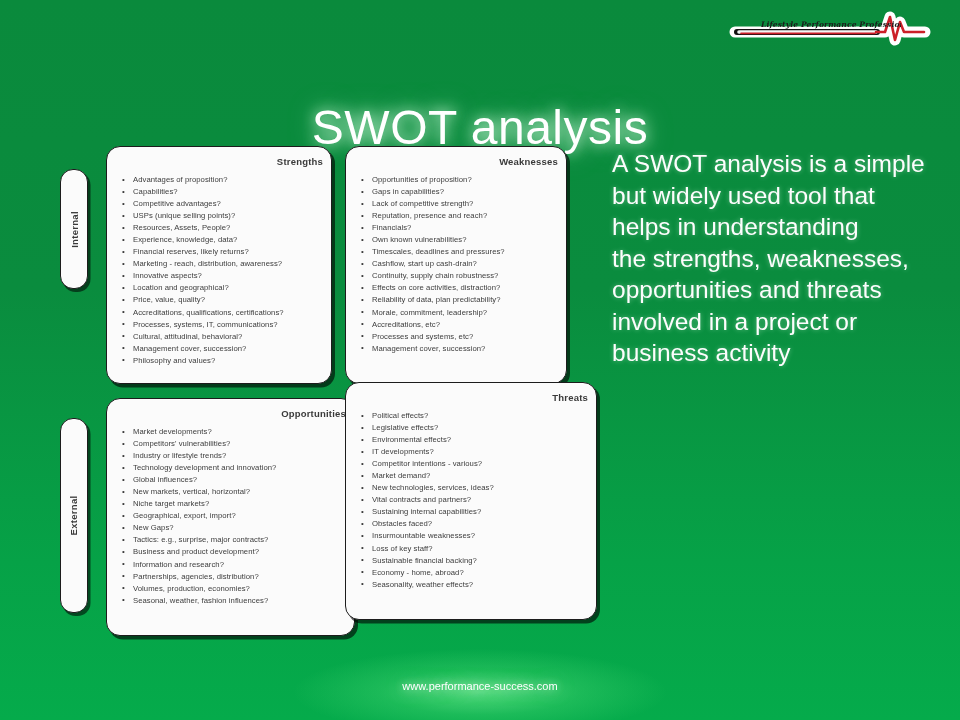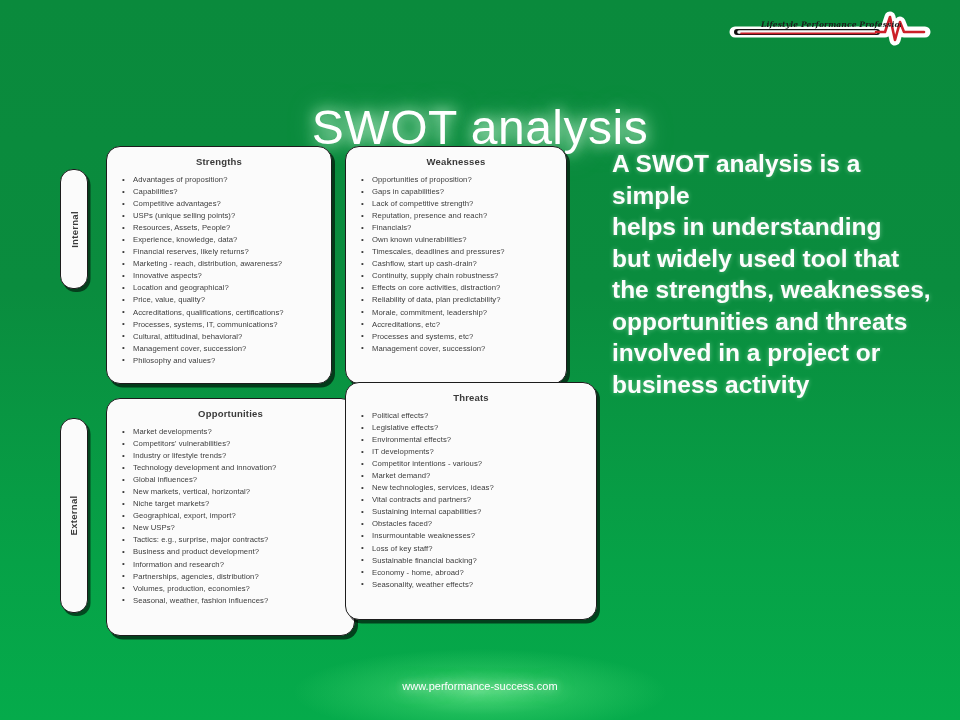--- a/index.html
+++ b/index.html
@@ -92,21 +92,21 @@
     box-shadow: 3px 3.5px 0 rgba(0,0,0,0.6);
     padding: 9px 8px 8px 8px;
     overflow: hidden;
   }
   #card-strengths     { left: 106px; top: 146px; width: 226px; height: 238px; }
   #card-weaknesses    { left: 345px; top: 146px; width: 222px; height: 238px; }
   #card-opportunities { left: 106px; top: 398px; width: 249px; height: 238px; }
   #card-threats       { left: 345px; top: 382px; width: 252px; height: 238px; }
 
   .card-title {
-    text-align: center;
+    text-align: right;
     font-size: 9.5px;
     font-weight: bold;
     color: #3a3a3a;
     margin-bottom: 7px;
     letter-spacing: 0.2px;
   }
   .card ul {
     list-style: none;
     margin: 0;
     padding: 0 2px 0 18px;
@@ -130,21 +130,21 @@
 
   
   #description {
     position: absolute;
     left: 612px;
     top: 148px;
     width: 330px;
     font-size: 24.5px;
     line-height: 31.5px;
     color: #fdfdfd;
-    font-weight: 700;
+    font-weight: 400;
     text-shadow: 0 0 5px rgba(210,255,225,0.45);
   }
 
   
   #footer {
     position: absolute;
     left: 0;
     top: 680px;
     width: 960px;
     text-align: center;
@@ -225,21 +225,21 @@
     <div class="card-title">Opportunities</div>
     <ul>
         <li>Market developments?</li>
         <li>Competitors' vulnerabilities?</li>
         <li>Industry or lifestyle trends?</li>
         <li>Technology development and innovation?</li>
         <li>Global influences?</li>
         <li>New markets, vertical, horizontal?</li>
         <li>Niche target markets?</li>
         <li>Geographical, export, import?</li>
-        <li>New USPs?</li>
+        <li>New Gaps?</li>
         <li>Tactics: e.g., surprise, major contracts?</li>
         <li>Business and product development?</li>
         <li>Information and research?</li>
         <li>Partnerships, agencies, distribution?</li>
         <li>Volumes, production, economies?</li>
         <li>Seasonal, weather, fashion influences?</li>
       </ul>
   </div>
 
   <div class="card" id="card-threats">
@@ -258,22 +258,22 @@
         <li>Insurmountable weaknesses?</li>
         <li>Loss of key staff?</li>
         <li>Sustainable financial backing?</li>
         <li>Economy - home, abroad?</li>
         <li>Seasonality, weather effects?</li>
       </ul>
   </div>
 
   <div id="description">
       <div>A SWOT analysis is a simple</div>
+      <div>but widely used tool that</div>
       <div>helps in understanding</div>
-      <div>but widely used tool that</div>
       <div>the strengths, weaknesses,</div>
       <div>opportunities and threats</div>
       <div>involved in a project or</div>
       <div>business activity</div>
     </div>
 
   <div id="footer">www.performance-success.com</div>
 
 </div>
 

